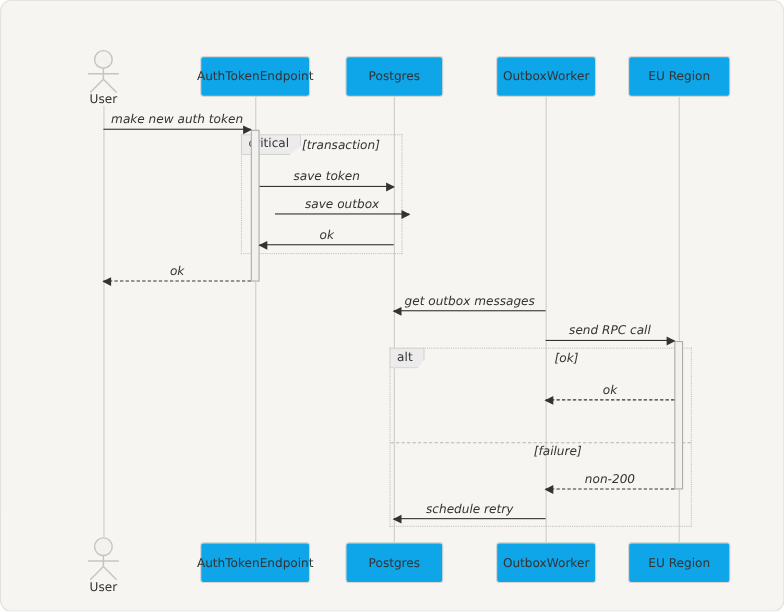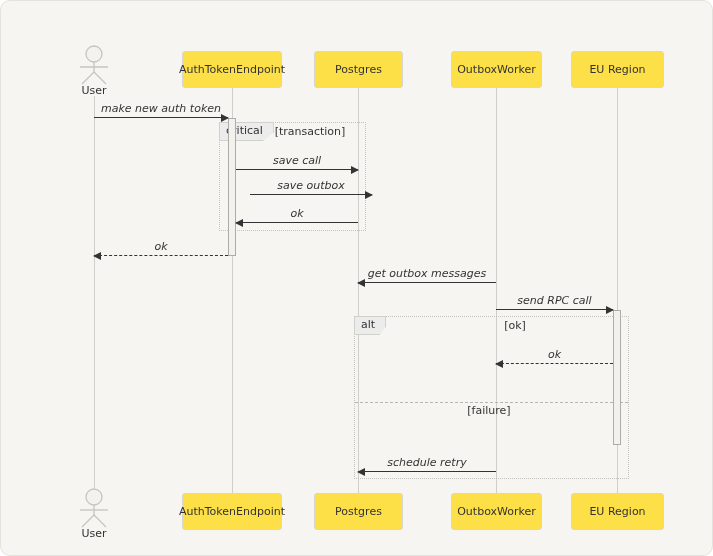--- a/index.html
+++ b/index.html
@@ -5,34 +5,34 @@
   html,body { margin:0; padding:0; background:#ffffff; }
   .canvas {
     position:relative; width:713px; height:556px; box-sizing:border-box;
     background:#f7f5f1; border:1px solid #e4e2dd; border-radius:10px;
     font-family:"DejaVu Sans","Liberation Sans",sans-serif;
     font-size:11px; color:#333; overflow:hidden;
   }
   .lifeline { position:absolute; width:1px; background:#cfceca; }
   .participant {
     position:absolute; height:37px; box-sizing:border-box;
-    background:#fde047; border:1px solid #d8d6d1; border-radius:3px;
+    background:#0ea5e9; border:1px solid #d8d6d1; border-radius:3px;
     display:flex; align-items:center; justify-content:center;
     color:#333; white-space:nowrap;
   }
   .actor-label { position:absolute; transform:translateX(-50%); white-space:nowrap;text-align:right; }
   .activation { position:absolute; width:8px; box-sizing:border-box;
     background:#f2f1ed; border:1px solid #adaca8; }
   .frame { position:absolute; border:1px dotted #c3c2bd; box-sizing:border-box; }
   .frame-label {
     position:absolute; top:-1px; left:-1px; background:#ececec;
     border:1px solid #d2d0cb; padding:1px 10px 3px 6px; line-height:13px;
     clip-path:polygon(0 0,100% 0,100% 55%,80% 100%,0 100%);
   }
-  .frame-cond { position:absolute; transform:translateX(-50%); white-space:nowrap; }
+  .frame-cond { position:absolute; transform:translateX(-50%); white-space:nowrap;font-style:italic; }
   .frame-divider { position:absolute; left:0; right:0; border-top:1px dashed #b6b5b0; }
   .msg { position:absolute; height:18px; }
   .msg .label { position:absolute; left:50%; bottom:3px; transform:translateX(-50%); white-space:nowrap;font-style:italic; }
   .msg .line { position:absolute; left:0; right:0; bottom:0; border-top:1px solid #333; }
   .msg.dashed .line { border-top-style:dashed; }
   .msg .head { position:absolute; bottom:-4px; width:0; height:0;
     border-top:4px solid transparent; border-bottom:4px solid transparent; }
   .msg.right .head { right:-1px; border-left:8px solid #333; }
   .msg.left .head { left:-1px; border-right:8px solid #333; }
   .actor-figure { position:absolute; }
@@ -50,34 +50,34 @@
 
   <div class="frame" style="left:218px;top:121px;width:147px;height:109px">
     <span class="frame-label">critical</span>
     <span class="frame-cond" style="left:90px;top:2px">[transaction]</span>
   </div>
 
   <div class="frame" style="left:353px;top:315px;width:275px;height:163px">
     <span class="frame-label">alt</span>
     <span class="frame-cond" style="left:160px;top:2px">[ok]</span>
     <span class="frame-divider" style="top:85px"></span>
-    <span class="frame-cond" style="left:134px;top:87px">[failure]</span>
+    <span class="frame-cond" style="left:152px;top:87px">[failure]</span>
   </div>
 
   <div class="activation" style="left:227px;top:117px;height:138px"></div>
   <div class="activation" style="left:612px;top:309px;height:135px"></div>
 
   <div class="msg right" style="left:93px;top:99px;width:134px">
     <span class="label">make new auth token</span>
     <span class="line"></span>
     <span class="head"></span>
   </div>
 
   <div class="msg right" style="left:235px;top:151px;width:122px">
-    <span class="label">save call</span>
+    <span class="label">save token</span>
     <span class="line"></span>
     <span class="head"></span>
   </div>
 
   <div class="msg right" style="left:249px;top:176px;width:122px">
     <span class="label">save outbox</span>
     <span class="line"></span>
     <span class="head"></span>
   </div>
 
@@ -105,20 +105,25 @@
     <span class="head"></span>
   </div>
 
   <div class="msg left dashed" style="left:495px;top:345px;width:117px">
     <span class="label">ok</span>
     <span class="line"></span>
     <span class="head"></span>
   </div>
 
 
+  <div class="msg left dashed" style="left:495px;top:426px;width:117px">
+    <span class="label">non-200</span>
+    <span class="line"></span>
+    <span class="head"></span>
+  </div>
 
   <div class="msg left" style="left:357px;top:453px;width:138px">
     <span class="label">schedule retry</span>
     <span class="line"></span>
     <span class="head"></span>
   </div>
 
   <svg class="actor-figure" style="left:74px;top:44px" width="38" height="40" viewBox="0 0 38 40">
     <circle cx="19" cy="9" r="8" fill="#f4f2ee" stroke="#c5c4c0" stroke-width="1.3"></circle>
     <line x1="19" y1="17" x2="19" y2="27" stroke="#c5c4c0" stroke-width="1.3"></line>

